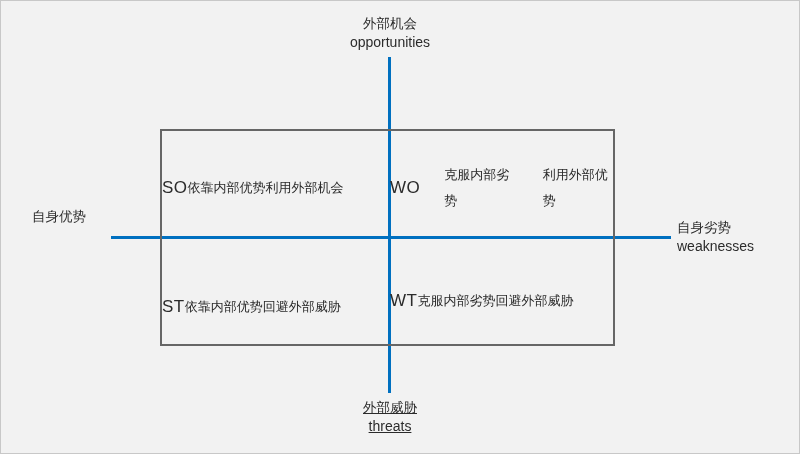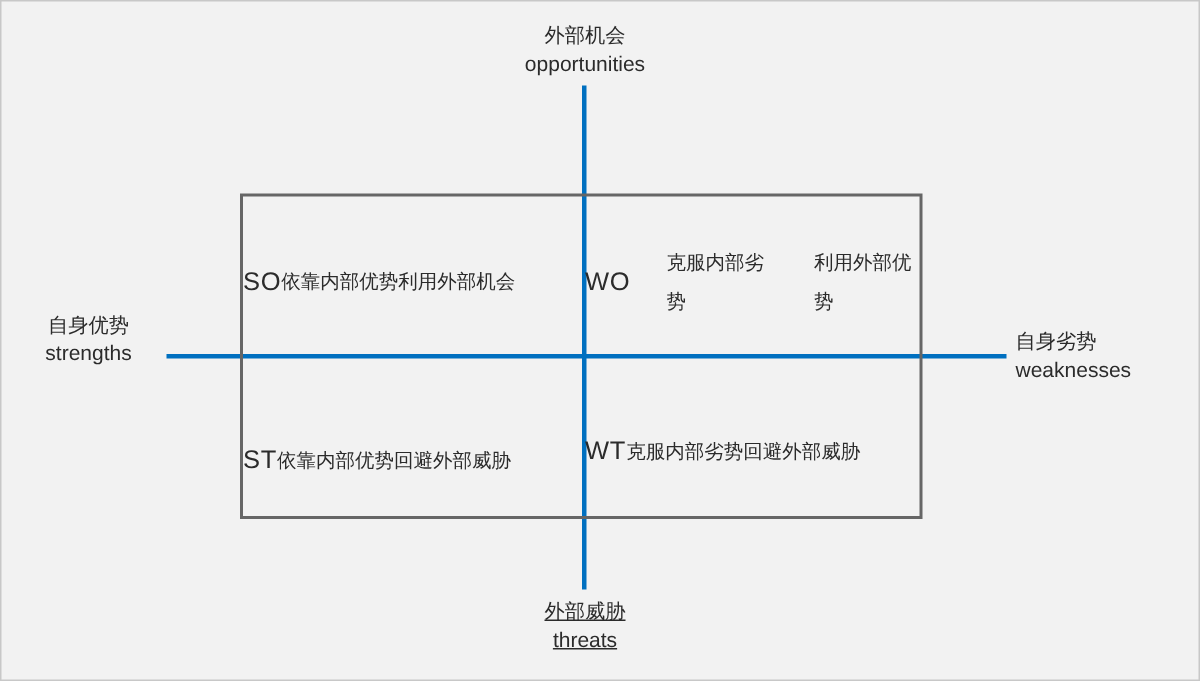--- a/index.html
+++ b/index.html
@@ -123,21 +123,20 @@
     <span class="en">opportunities</span>
   </div>
 
   <div class="axis-label label-bottom">
     <span class="cn">外部威胁</span>
     <span class="en">threats</span>
   </div>
 
   <div class="axis-label label-left">
     <span class="cn">自身优势</span>
-    <span class="en">strengths</span>
   </div>
 
   <div class="axis-label label-right">
     <span class="cn">自身劣势</span>
     <span class="en">weaknesses</span>
   </div>
 
   <div class="quadrant q-so">
     <div class="q-title">SO</div>
     <div class="q-line">依靠内部优势</div>

